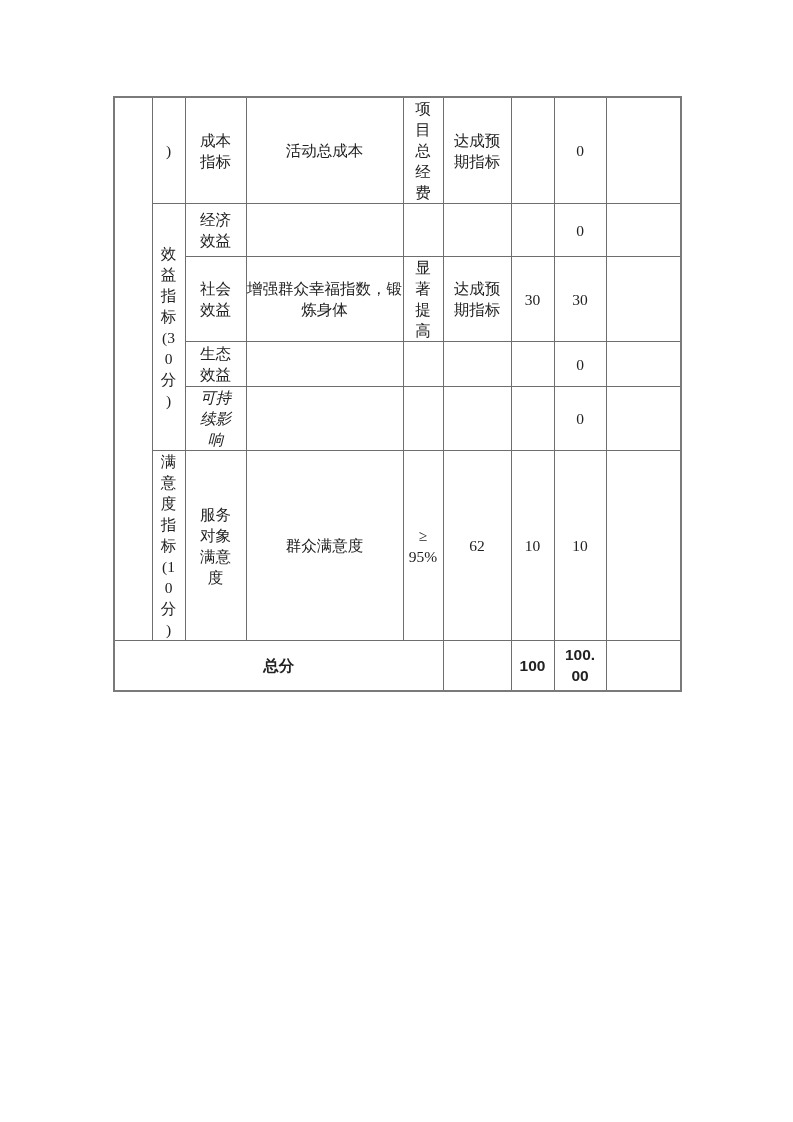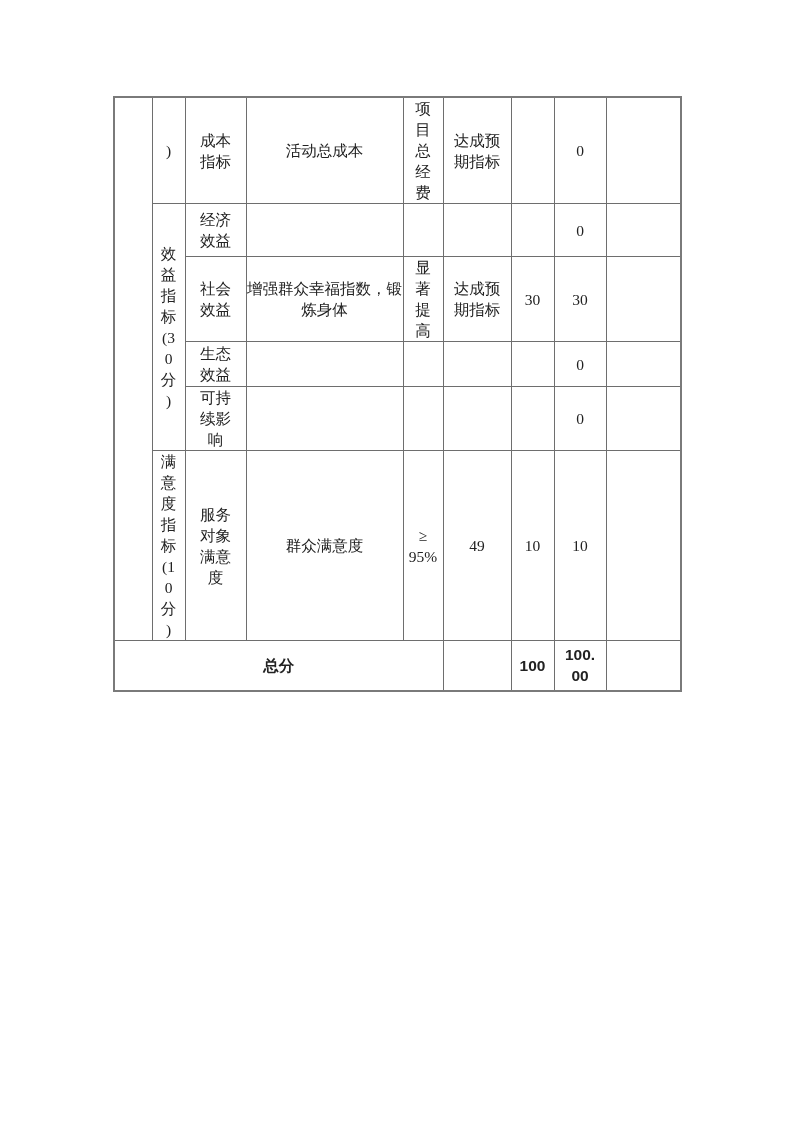--- a/index.html
+++ b/index.html
@@ -25,21 +25,21 @@
     text-align:center;
     white-space:pre-line;
     font-size:15.5px;
     line-height:21px;
     padding:0;
     overflow:hidden;
   }
   td.al{text-align:left;padding-left:7px;padding-right:4px;font-family:Liberation Serif, serif;}
   td.top{vertical-align:top;padding-top:3px;}
   td.lh20{line-height:20px;}
-  td.lh19{line-height:19px;}
+  td.lh19{line-height:19px;font-style:italic;}
   td.lh25{line-height:25px;}
   td.num{font-size:19px;}
   td.total{
     font-family:"Liberation Sans","DejaVu Sans",sans-serif;
     font-weight:bold;
     font-size:16px;
     margin-top:48px;
   }
   td.totalnum{
     font-family:"Liberation Sans","DejaVu Sans",sans-serif;
@@ -146,21 +146,21 @@
 0
 分
 )</td>
         <td>服务
 对象
 满意
 度</td>
         <td class="al">群众满意度</td>
         <td>≥
 95%</td>
-        <td class="num">49</td>
+        <td class="num">62</td>
         <td class="num">10</td>
         <td class="num">10</td>
         <td></td>
       </tr>
       <tr style="height:50px">
         <td colspan="5" class="total">总分</td>
         <td></td>
         <td class="totalnum">100</td>
         <td class="totalnum">100.
 00</td>

